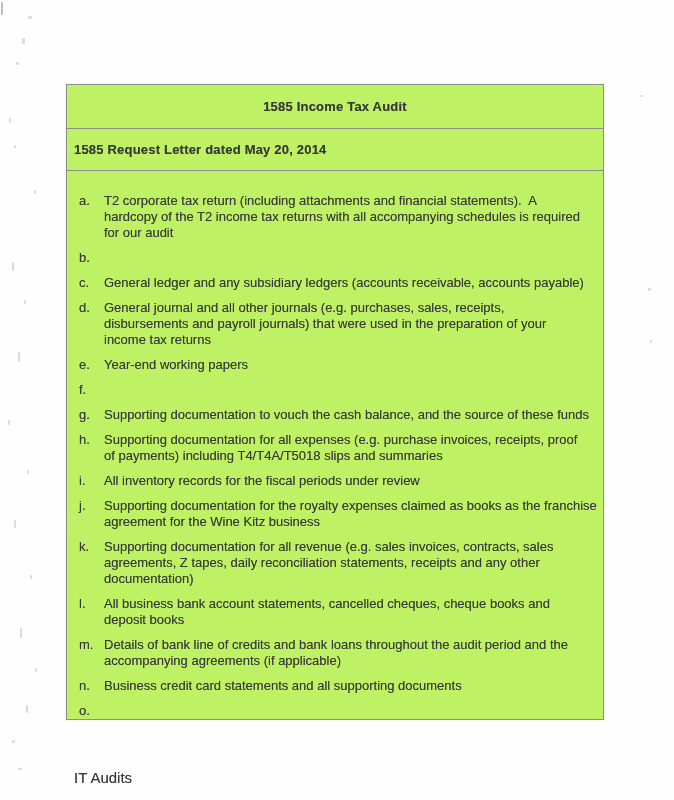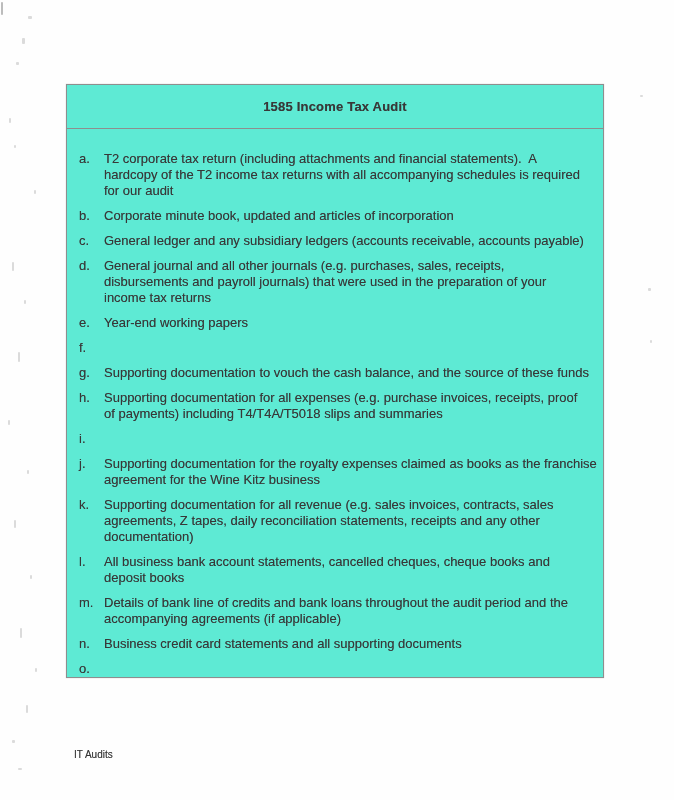--- a/index.html
+++ b/index.html
@@ -24,21 +24,21 @@
     background: #bdbdbd;
     opacity: 0.55;
     border-radius: 1px;
   }
   .doc-table {
     position: absolute;
     left: 66px;
     top: 84px;
     width: 536px;
     border: 1px solid #8e8e8e;
-    background: #5eead4;
+    background: #bef264;
     box-shadow: 0 0 1px rgba(90,90,90,0.35);
   }
   .row-title {
     height: 43px;
     border-bottom: 1px solid #8e8e8e;
     display: flex;
     align-items: center;
     justify-content: center;
     font-size: 13px;
     font-weight: bold;
@@ -71,22 +71,22 @@
     flex: none;
     width: 25px;
   }
   .item-text {
     flex: none;
     white-space: pre;
   }
   .footer-label {
     position: absolute;
     left: 74px;
-    top: 749px;
-    font-size: 10px;
+    top: 769px;
+    font-size: 15px;
   }
   
   .doc-table, .footer-label {
     text-shadow: 0 0 0.45px rgba(56,56,56,0.55);
   }
 </style>
 </head>
 <body>
 
 <div class="page">
@@ -111,31 +111,33 @@
   <div class="speck" style="left:12px; top:740px; width:3px; height:3px;"></div>
   <div class="speck" style="left:18px; top:768px; width:4px; height:2px;"></div>
   <div class="speck" style="left:648px; top:288px; width:3px; height:3px;"></div>
   <div class="speck" style="left:650px; top:340px; width:2px; height:3px;"></div>
   <div class="speck" style="left:640px; top:95px; width:3px; height:2px;"></div>
 
   <div class="doc-table">
     <div class="row-title">
       <span>1585 Income Tax Audit</span>
     </div>
+    <div class="row-subtitle">
+      <span>1585 Request Letter dated May 20, 2014</span>
+    </div>
     <div class="row-list">
       <div id="items-list">
           <div class="item">
             <span class="item-letter">a.</span>
             <span class="item-text">T2 corporate tax return (including attachments and financial statements).  A
 hardcopy of the T2 income tax returns with all accompanying schedules is required
 for our audit</span>
           </div>
           <div class="item">
             <span class="item-letter">b.</span>
-            <span class="item-text">Corporate minute book, updated and articles of incorporation</span>
           </div>
           <div class="item">
             <span class="item-letter">c.</span>
             <span class="item-text">General ledger and any subsidiary ledgers (accounts receivable, accounts payable)</span>
           </div>
           <div class="item">
             <span class="item-letter">d.</span>
             <span class="item-text">General journal and all other journals (e.g. purchases, sales, receipts,
 disbursements and payroll journals) that were used in the preparation of your
 income tax returns</span>
@@ -151,20 +153,21 @@
             <span class="item-letter">g.</span>
             <span class="item-text">Supporting documentation to vouch the cash balance, and the source of these funds</span>
           </div>
           <div class="item">
             <span class="item-letter">h.</span>
             <span class="item-text">Supporting documentation for all expenses (e.g. purchase invoices, receipts, proof
 of payments) including T4/T4A/T5018 slips and summaries</span>
           </div>
           <div class="item">
             <span class="item-letter">i.</span>
+            <span class="item-text">All inventory records for the fiscal periods under review</span>
           </div>
           <div class="item">
             <span class="item-letter">j.</span>
             <span class="item-text">Supporting documentation for the royalty expenses claimed as books as the franchise
 agreement for the Wine Kitz business</span>
           </div>
           <div class="item">
             <span class="item-letter">k.</span>
             <span class="item-text">Supporting documentation for all revenue (e.g. sales invoices, contracts, sales
 agreements, Z tapes, daily reconciliation statements, receipts and any other

